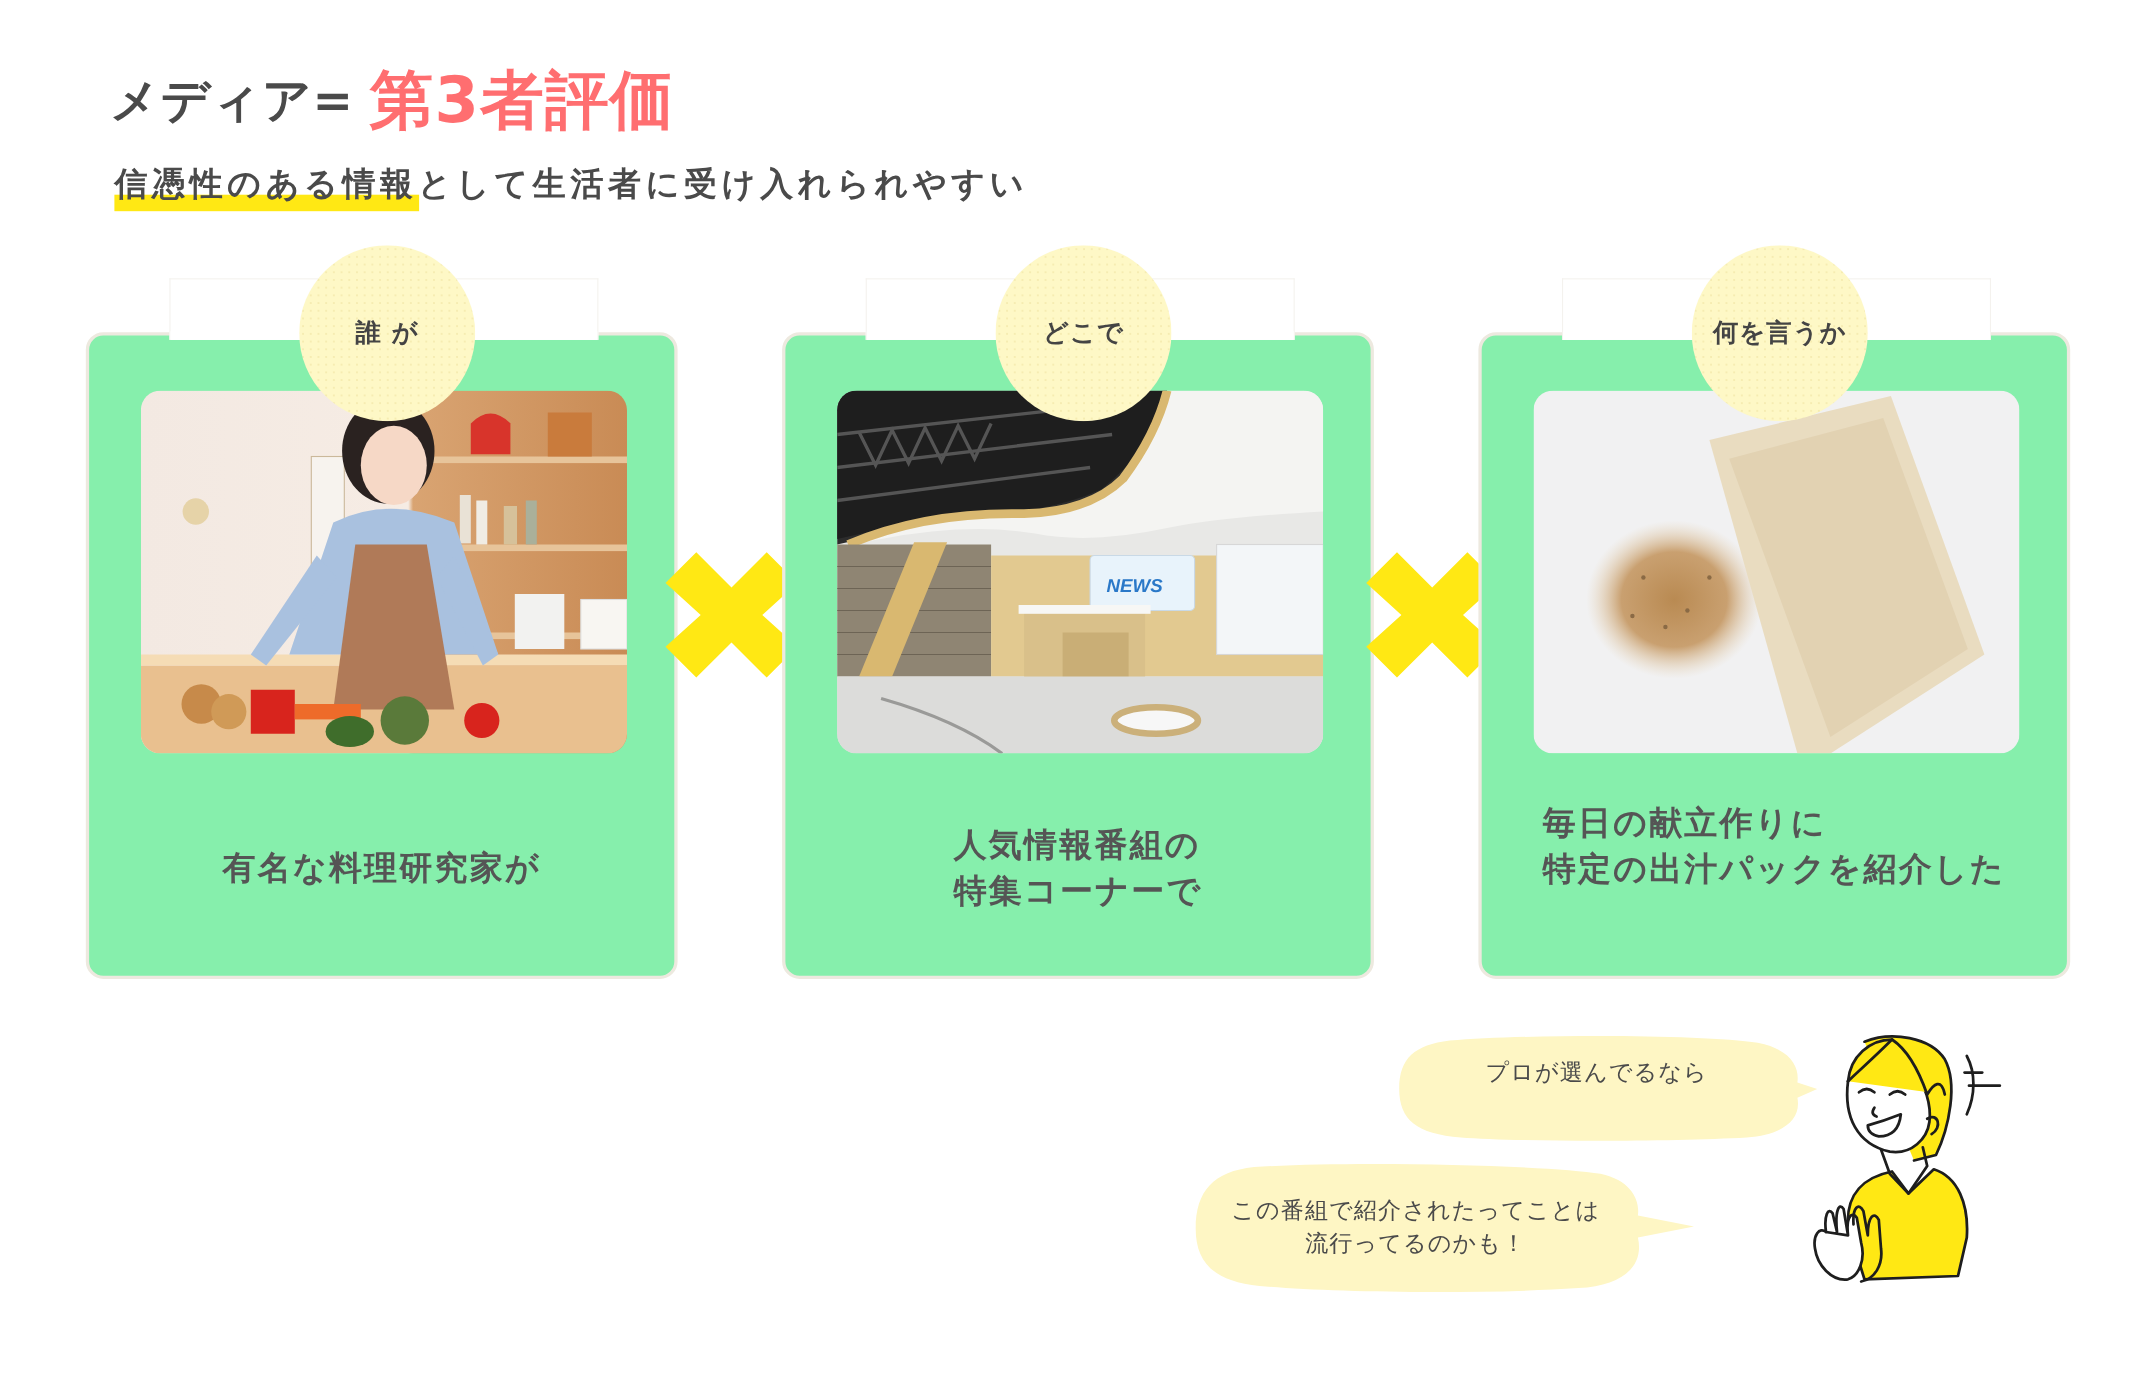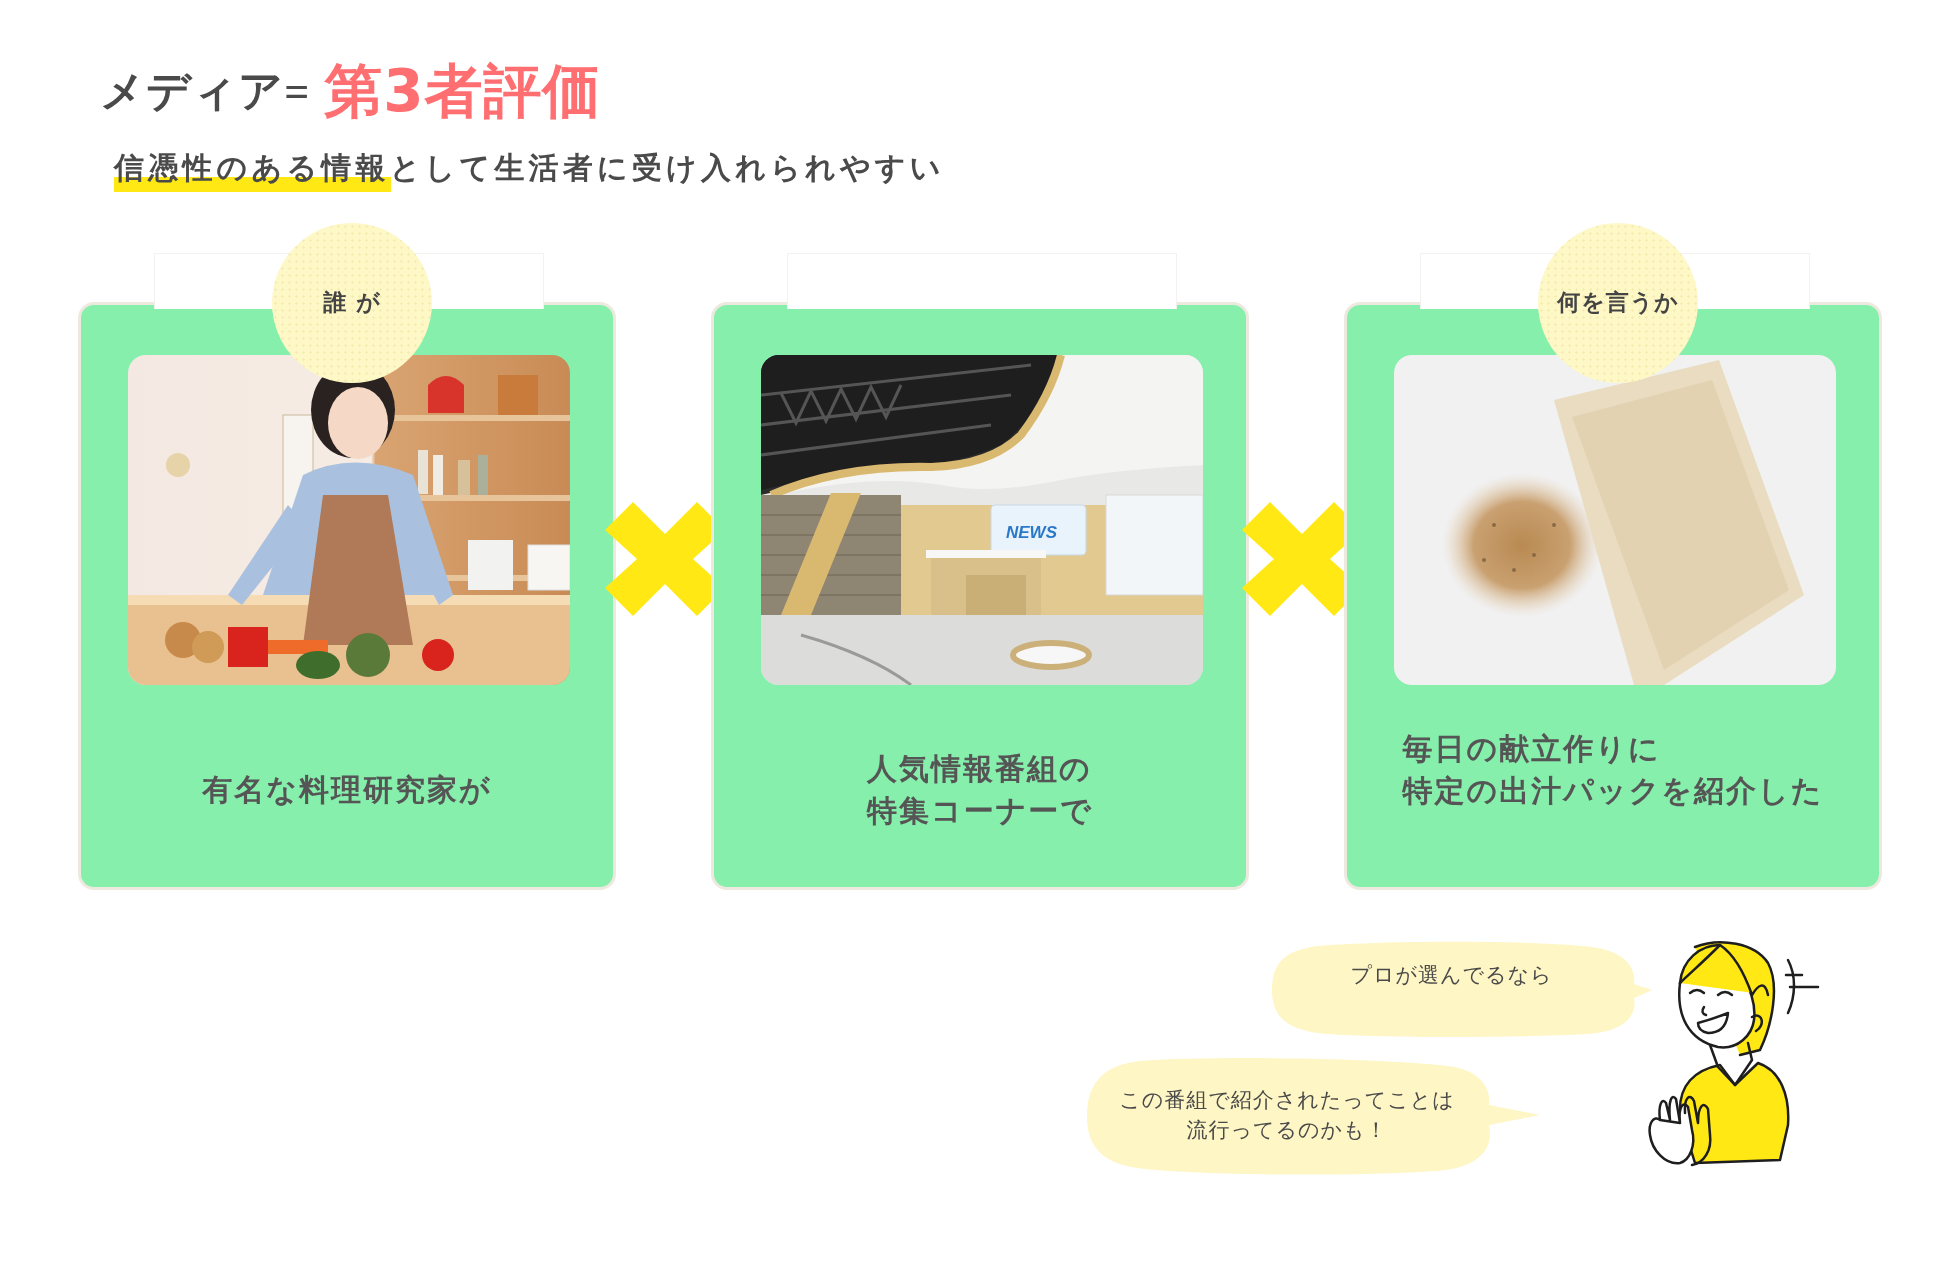--- a/index.html
+++ b/index.html
@@ -4,24 +4,24 @@
 <style>
   * { box-sizing: border-box; margin: 0; padding: 0; }
   html, body {
     width: 1960px; height: 1266px; background: #ffffff; overflow: hidden;
     font-family: "DejaVu Sans", "Liberation Sans", sans-serif;
   }
   .stage { position: relative; width: 1960px; height: 1266px; }
 
   
   .title-row { position: absolute; left: 100px; top: 48px; height: 72px; display: flex; align-items: flex-end; white-space: nowrap; }
-  .title-main { font-size: 44px; font-weight: bold; color: #4a4a4a; line-height: 1; padding-bottom: 6px; letter-spacing: 1px; font-family: Liberation Serif, serif; }
+  .title-main { font-size: 44px; font-weight: bold; color: #4a4a4a; line-height: 1; padding-bottom: 6px; letter-spacing: 1px; }
   .title-accent { font-size: 58px; font-weight: bold; color: #ff6e70; line-height: 1; margin-left: 14px; letter-spacing: 1px; }
 
-  .subtitle { position: absolute; left: 114px; top: 148px; height: 46px; white-space: nowrap; }
+  .subtitle { position: absolute; left: 104px; top: 148px; height: 46px; white-space: nowrap; }
   .subtitle .hl-bar { position: absolute; left: 0; top: 29px; width: 277px; height: 15px; background: #ffe814; }
   .subtitle .text { position: relative; font-size: 30px; font-weight: bold; color: #4a4a4a; line-height: 40px; letter-spacing: 4.2px; }
 
   
   .card { position: absolute; top: 302px; width: 538px; height: 588px; border: 3px solid #ede9df; border-radius: 16px; background: #86efac; }
   .tab { position: absolute; top: -52px; left: 73px; width: 390px; height: 56px; background: #fff; border: 1px solid #f4f2ee; border-bottom: none; }
   .tab-cover { position: absolute; top: -4px; left: 74px; width: 388px; height: 8px; background: #fff; }
   .bubble-circle {
     position: absolute; top: -82px; left: 191px; width: 160px; height: 160px; border-radius: 50%;
     background-color: #fef8c6;
@@ -115,20 +115,23 @@
     </div>
   </div>
 
   <svg class="xmark" style="left:603px; top:500px;" viewBox="0 0 124 118">
     <path d="M2 30 L30 2 L62 34 L94 2 L122 30 L90 59 L122 88 L94 116 L62 84 L30 116 L2 88 L34 59 Z" fill="#ffe814"></path>
   </svg>
 
   <div class="card" style="left:711px;">
     <div class="tab"></div>
     <div class="tab-cover"></div>
+    <div class="bubble-circle">
+      <span>どこで</span>
+    </div>
     <div class="photo">
       <svg width="442" height="330" viewBox="0 0 442 330">
         <rect width="442" height="330" fill="#e8e8e6"></rect>
 
         <path d="M0 0 H442 V0 L300 0 Q280 60 240 95 Q180 120 90 120 L0 140 Z" fill="#2c2c2c"></path>
         <path d="M0 0 H300 Q285 55 240 90 Q185 115 90 115 L0 135 Z" fill="#1e1e1e"></path>
         <g stroke="#555" stroke-width="3" fill="none">
           <path d="M0 40 L270 10"></path>
             <path d="M0 70 L250 40"></path>
             <path d="M0 100 L230 70"></path>

